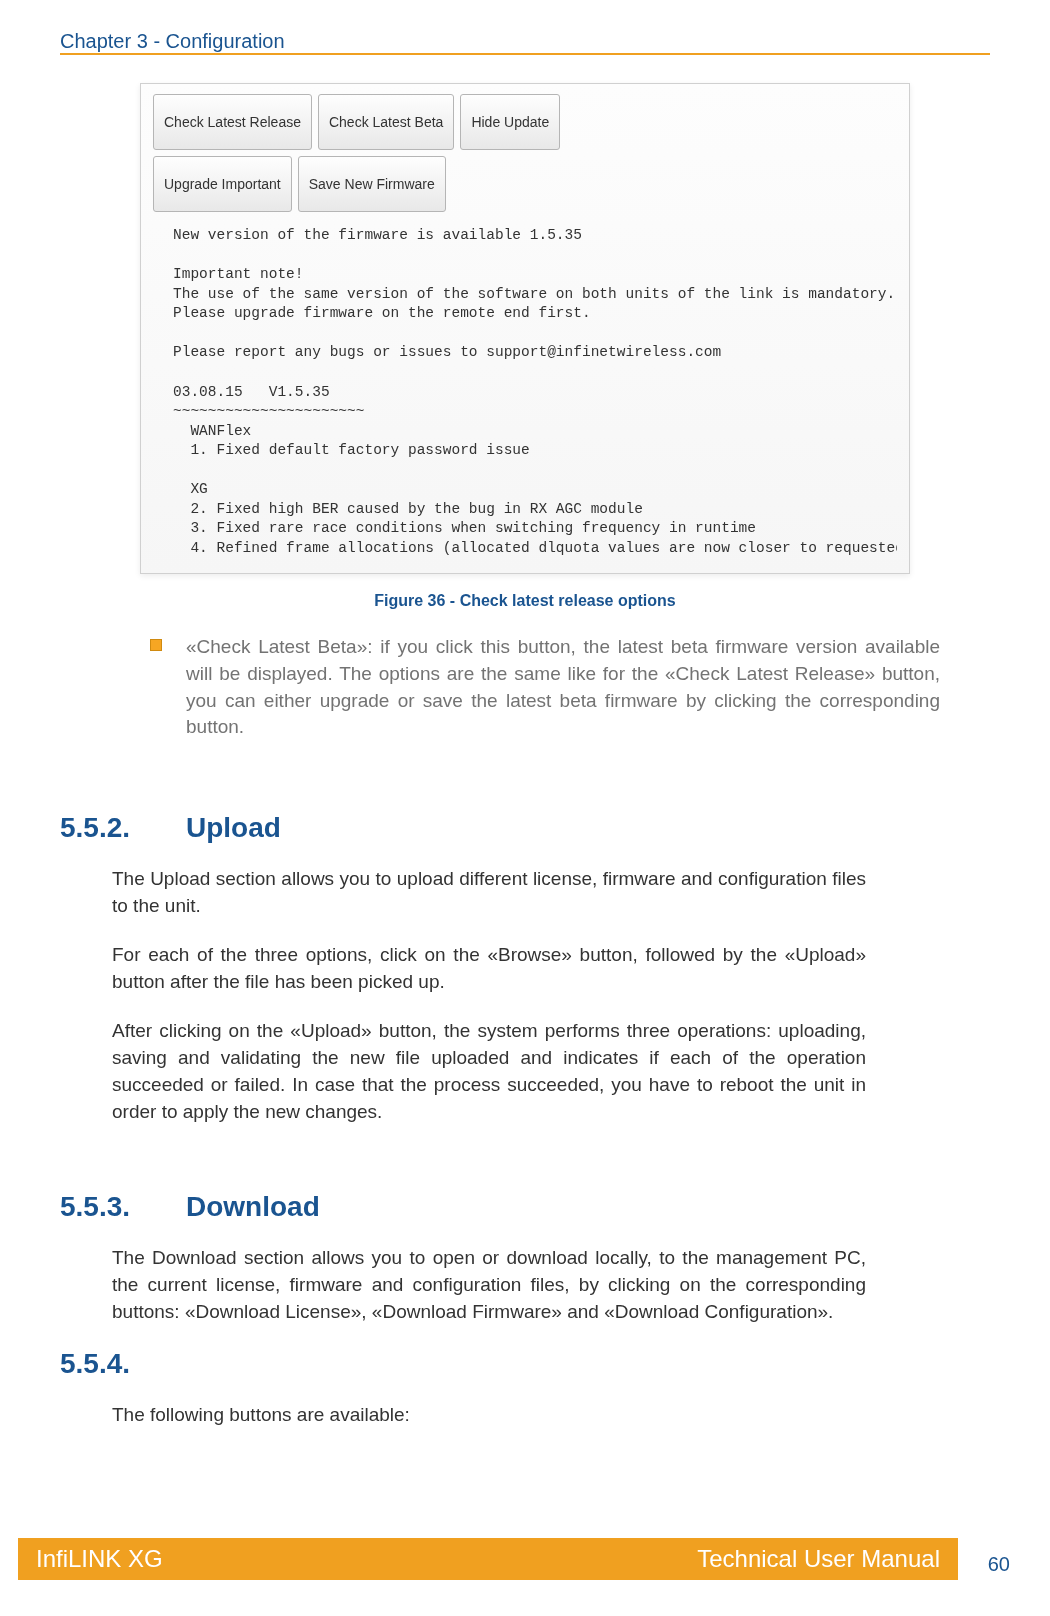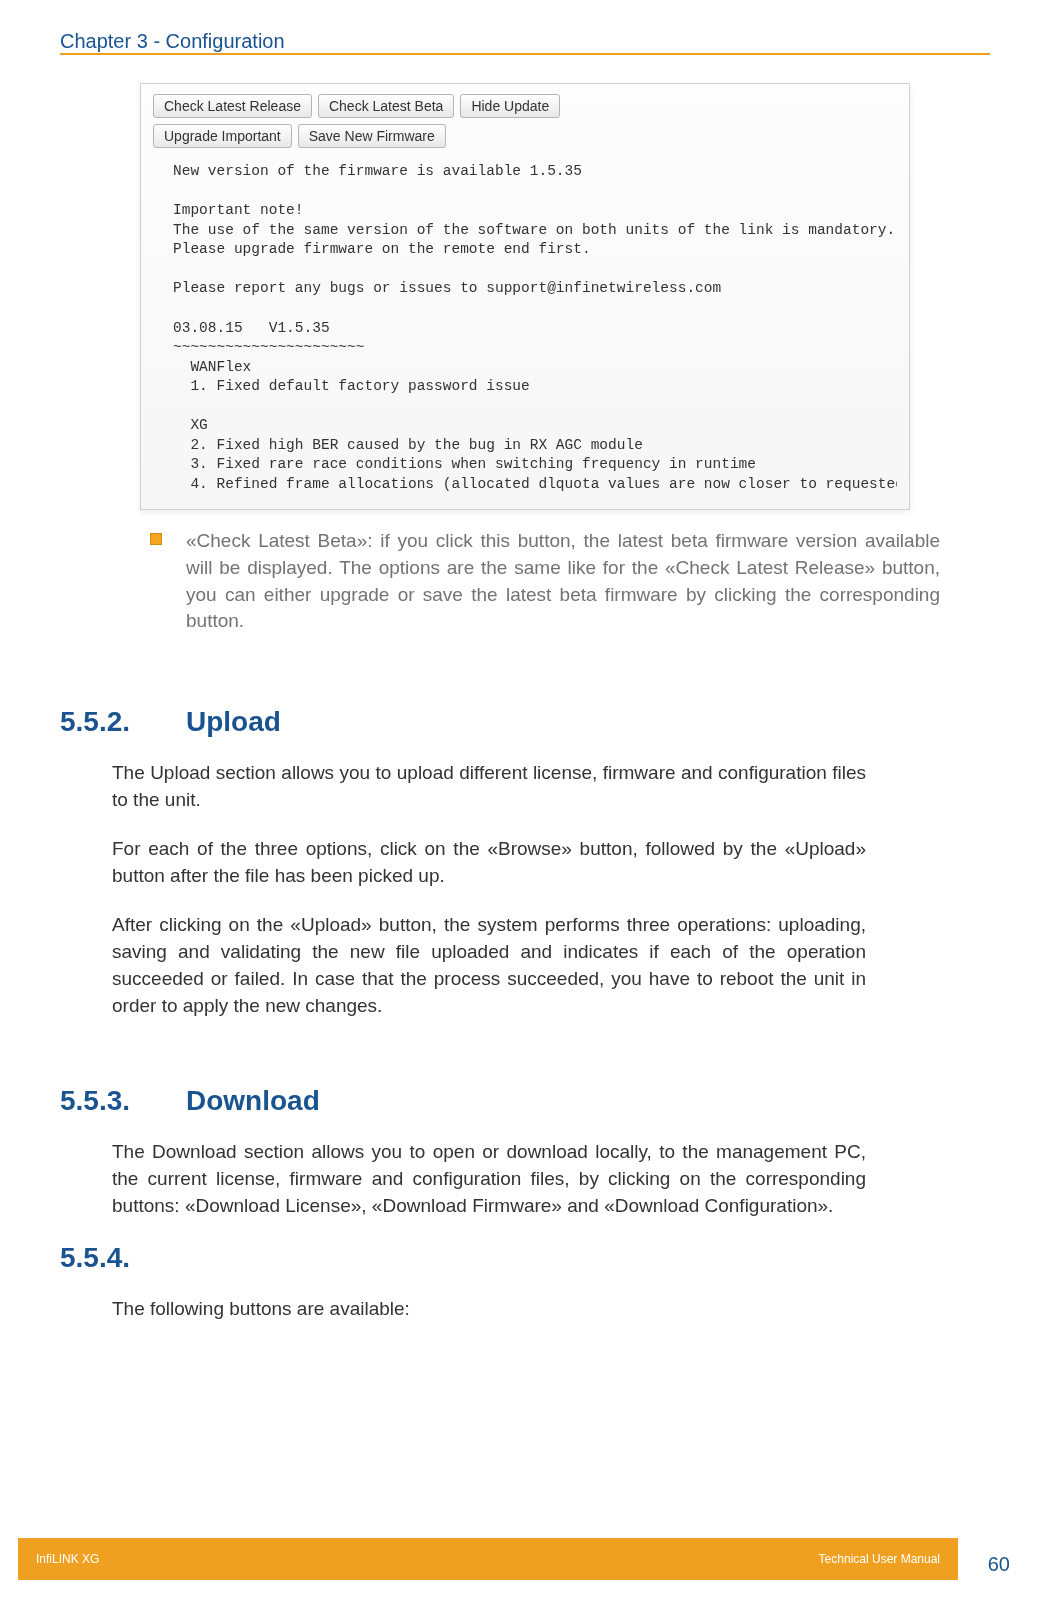--- a/index.html
+++ b/index.html
@@ -31,21 +31,21 @@
     border: 1px solid #d0d0d0;
     background: linear-gradient(#fdfdfd, #f6f6f6);
     box-shadow: 0 2px 6px rgba(0,0,0,0.08);
     padding: 10px 12px 10px 12px;
   }
   .btn-row { display: flex; gap: 6px; margin-bottom: 6px; }
   .ui-btn {
     background: linear-gradient(#fefefe, #e8e8e8);
     border: 1px solid #b5b5b5;
     border-radius: 3px;
-    padding: 3px 10px;
+    padding: 19px 10px;
     font-size: 14px;
     color: #333;
     cursor: pointer;
     font-family: Arial, Helvetica, sans-serif;
   }
   .console {
     font-family: "Courier New", Courier, monospace;
     font-size: 14.5px;
     color: #333;
     line-height: 1.35;
@@ -111,21 +111,21 @@
     left: 18px;
     bottom: 36px;
     width: 940px;
     height: 42px;
     background: #f0a020;
     display: flex;
     align-items: center;
     justify-content: space-between;
     padding: 0 18px;
     color: #ffffff;
-    font-size: 12px;
+    font-size: 24px;
     text-align: center;
   }
   .page-num {
     position: absolute;
     right: 40px;
     bottom: 40px;
     color: #1a5490;
     font-size: 20px;
   }
 </style>
@@ -158,20 +158,21 @@
 <span>~~~~~~~~~~~~~~~~~~~~~~</span>
 <span>  WANFlex</span>
 <span>  1. Fixed default factory password issue</span>
 <span></span>
 <span>  XG</span>
 <span>  2. Fixed high BER caused by the bug in RX AGC module</span>
 <span>  3. Fixed rare race conditions when switching frequency in runtime</span>
 <span>  4. Refined frame allocations (allocated dlquota values are now closer to requested)</span></div>
   </div>
 
+  <div class="figure-caption">Figure 36 - Check latest release options</div>
 
   <div class="bullet-block">
     <div class="bullet-square"></div>
     <div class="body-text">«Check Latest Beta»: if you click this button, the latest beta firmware version available will be displayed. The options are the same like for the «Check Latest Release» button, you can either upgrade or save the latest beta firmware by clicking the corresponding button.</div>
   </div>
 
   <div class="section-row">
     <div class="section-num">5.5.2.</div>
     <div class="section-title">Upload</div>
   </div>

